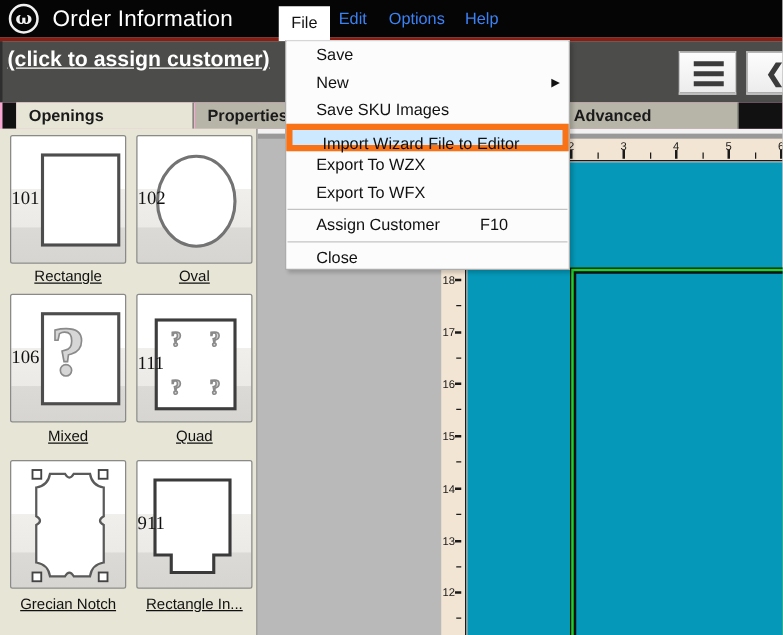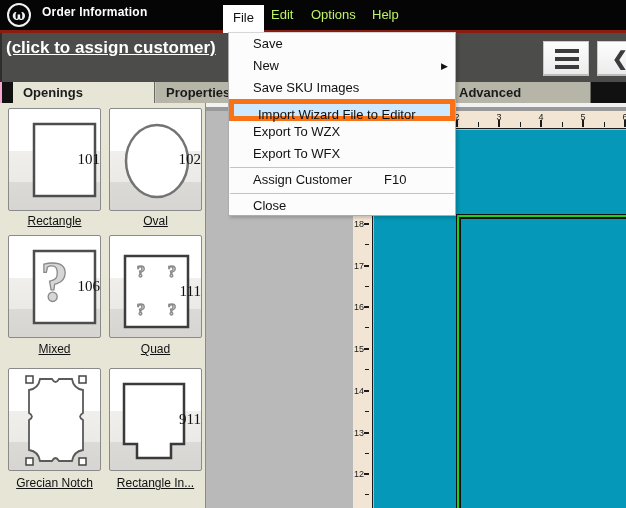--- a/index.html
+++ b/index.html
@@ -4,24 +4,24 @@
 <style>
   * { box-sizing: border-box; margin: 0; padding: 0; }
   html,body { width:626px; height:508px; }
   body { font-family:"Liberation Sans", sans-serif; }
   #app { position:relative; width:626px; height:508px; overflow:hidden; background:#b9b9b9; }
 
   
   .titlebar { position:absolute; left:0; top:0; width:626px; height:30px; background:#050505; }
   .logo { position:absolute; left:7px; top:3px; width:24px; height:24px; border:2px solid #f2f2f2;
           border-radius:50%; color:#f2f2f2; font:bold 14px/20px "DejaVu Serif", serif; text-align:center; }
-  .app-title { position:absolute; left:42px; top:5px; color:#ffffff; font-size:12px; font-weight:bold; letter-spacing:0.2px; }
+  .app-title { position:absolute; left:42px; top:5px; color:#ffffff; font-size:18px; font-weight:normal; letter-spacing:0.2px; }
   .redline { position:absolute; left:0; top:30px; width:626px; height:3px; background:#8a1c12; }
 
-  .menubar-item { position:absolute; top:7px; color:#bef264; font-size:13px; cursor:default; }
+  .menubar-item { position:absolute; top:7px; color:#3b82f6; font-size:13px; cursor:default; }
   .menubar-item.active { left:223px; top:5px; width:41px; height:28px; background:#ffffff; color:#111;
                          text-align:center; line-height:26px; }
   .mi-edit { left:271px; } .mi-options { left:311px;text-align:center; } .mi-help { left:372px; }
 
   
   .header { position:absolute; left:0; top:33px; width:626px; height:49px; background:#4c4c4a; border-left:2px solid #2e2e2e; }
   .assign-link { position:absolute; left:4px; top:5px; color:#ffffff; font-size:17px; font-weight:bold;
                  text-decoration:underline; cursor:pointer; }
 
   
@@ -36,21 +36,21 @@
   .tabrow-end { position:absolute; left:591px; top:0; width:35px; height:21px; background:#111; }
 
   
   .panel { position:absolute; left:0; top:103px; width:206px; height:405px; background:#e7e5d6; border-right:1px solid #8a8a8a; }
   .tile { position:absolute; width:93px; height:103px; border:1px solid #8a8a8a; border-radius:2px; cursor:pointer;
           background:linear-gradient(#ffffff 0%, #ffffff 42%, #f0efec 42%, #eceae6 72%, #dbdad6 72.5%, #d6d5d1 100%); }
   .t-r1c1 { left:8px;  top:5px; }  .t-r1c2 { left:109px; top:5px; }
   .t-r2c1 { left:8px;  top:132px; } .t-r2c2 { left:109px; top:132px; }
   .t-r3c1 { left:8px;  top:265px; } .t-r3c2 { left:109px; top:265px; }
   .tile svg { position:absolute; left:0; top:0; }
-  .tile-num { position:absolute; left:0; right:0; top:42px; text-align:right; color:#111;
+  .tile-num { position:absolute; left:0; right:0; top:42px; text-align:left; color:#111;
               font:15px "Liberation Serif", serif; }
   .tile-label { position:absolute; width:95px; text-align:center; font-size:12px; color:#111;
                 text-decoration:underline; cursor:pointer; }
   .l-r1c1 { left:7px;  top:111px; } .l-r1c2 { left:108px; top:111px; }
   .l-r2c1 { left:7px;  top:239px; } .l-r2c2 { left:108px; top:239px; }
   .l-r3c1 { left:7px;  top:373px; } .l-r3c2 { left:108px; top:373px; }
   .qmark { position:absolute; font-family:"Liberation Serif", serif; font-weight:bold;
            color:#d6d6d6; -webkit-text-stroke:1.3px #8a8a8a; }
   .q-big { left:0; right:0; top:14px; text-align:center; font-size:56px; }
   .q-sm  { font-size:17px; width:20px; text-align:center; }

